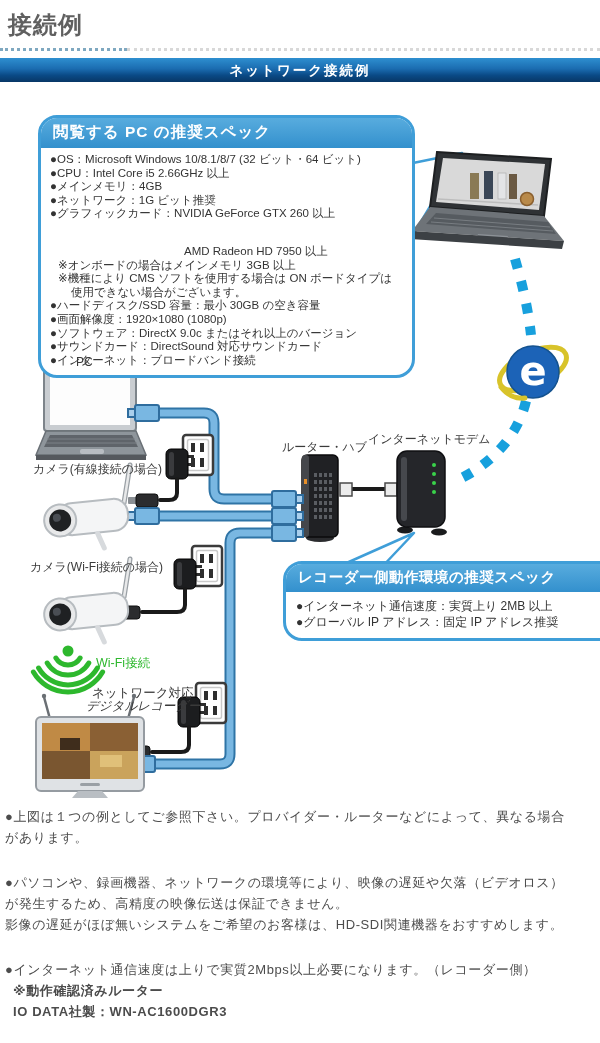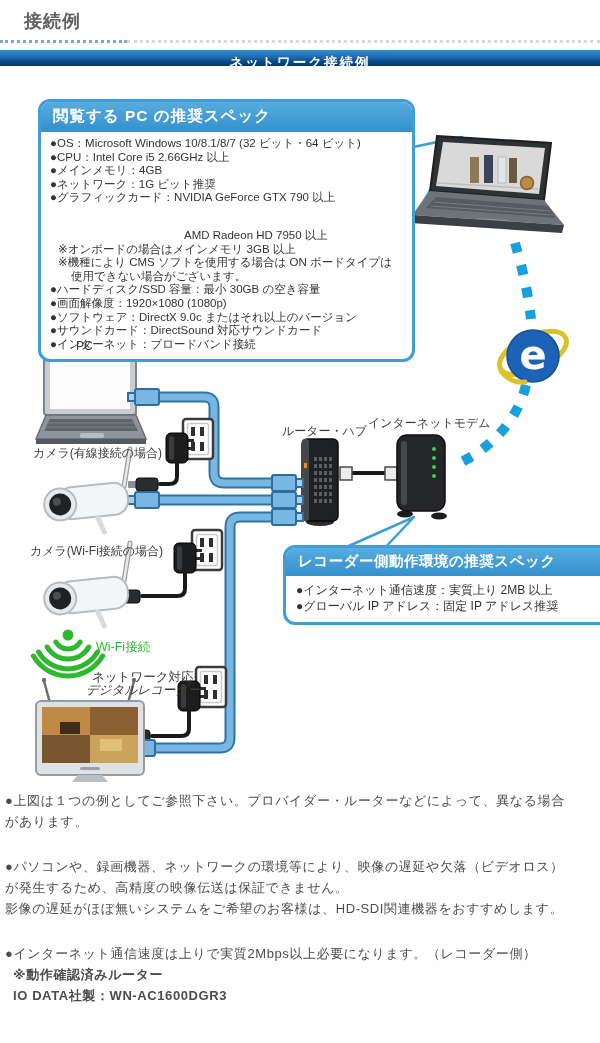--- a/index.html
+++ b/index.html
@@ -1,25 +1,25 @@
 <!DOCTYPE html>
 <html><head>
 <meta charset="utf-8">
 <style>
   html,body{margin:0;padding:0;background:#fff;width:600px;font-family:"Liberation Sans","DejaVu Sans",sans-serif;}
   .page{width:600px;position:relative;}
-  .page-title{font-size:18px;font-weight:bold;color:#606060;padding:9px 0 7px 24px;letter-spacing:1px;}
+  .page-title{font-size:24px;font-weight:bold;color:#606060;padding:9px 0 7px 8px;letter-spacing:1px;}
   .dotted-rule{position:relative;height:4px;width:600px;}
   .dotted-rule .seg-dark{position:absolute;left:0;top:0;width:127px;border-top:3px dotted #7fa8c0;}
   .dotted-rule .seg-light{position:absolute;left:127px;top:0;width:473px;border-top:3px dotted #d8d8d8;}
-  .banner{margin-top:6px;height:16px;line-height:26px;text-align:center;color:#fff;font-size:13.5px;font-weight:bold;letter-spacing:2px;
+  .banner{margin-top:6px;height:24px;line-height:26px;text-align:center;color:#fff;font-size:13.5px;font-weight:bold;letter-spacing:2px;
     background:linear-gradient(180deg,#2e8fd0 0%,#1b6cb0 45%,#0a4a86 72%,#083766 100%);}
   .diagram{position:relative;width:600px;height:716px;}
   .diagram svg.illustration{position:absolute;left:0;top:0;}
-  .callout{position:absolute;background:#fff;border:3px solid #3f9ed8;border-radius:12px;overflow:hidden;box-sizing:border-box;}
+  .callout{position:absolute;background:#fff;border:3px solid #3f9ed8;border-radius:19px;overflow:hidden;box-sizing:border-box;}
   .callout .c-title{background:linear-gradient(180deg,#58acde,#3390cd);color:#fff;font-weight:bold;padding:4px 12px 5px 12px;}
   .pc-box{left:38px;top:33px;width:377px;}
   .pc-box .c-title{font-size:15.5px;letter-spacing:1px;}
   .pc-box .c-body{padding:5px 22px 8px 9px;font-size:11.5px;line-height:13.6px;color:#333;white-space:nowrap;}
   .pc-box .c-body .ind-amd{padding-left:134px;margin-top:24px;}
   .pc-box .c-body .tick{padding-left:8px;}
   .pc-box .c-body .ind2{padding-left:21px;}
   .rec-box{left:283px;top:479px;width:342px;}
   .rec-box .c-title{font-size:14.5px;letter-spacing:0.5px;}
   .rec-box .c-body{padding:6px 10px 8px 10px;font-size:12px;line-height:16px;color:#333;white-space:nowrap;}
@@ -269,21 +269,21 @@
       </g>
     </svg>
 
     <div class="callout pc-box">
       <div class="c-title">閲覧する PC の推奨スペック</div>
       <div class="c-body">
         <div class="l">●OS：Microsoft Windows 10/8.1/8/7 (32 ビット・64 ビット)</div>
         <div class="l">●CPU：Intel Core i5 2.66GHz 以上</div>
         <div class="l">●メインメモリ：4GB</div>
         <div class="l">●ネットワーク：1G ビット推奨</div>
-        <div class="l">●グラフィックカード：NVIDIA GeForce GTX 790 以上</div>
+        <div class="l">●グラフィックカード：NVIDIA GeForce GTX 260 以上</div>
         <div class="l ind-amd">AMD Radeon HD 7950 以上</div>
         <div class="l tick">※オンボードの場合はメインメモリ 3GB 以上</div>
         <div class="l tick">※機種により CMS ソフトを使用する場合は ON ボードタイプは</div>
         <div class="l ind2">使用できない場合がございます。</div>
         <div class="l">●ハードディスク/SSD 容量：最小 30GB の空き容量</div>
         <div class="l">●画面解像度：1920×1080 (1080p)</div>
         <div class="l">●ソフトウェア：DirectX 9.0c またはそれ以上のバージョン</div>
         <div class="l">●サウンドカード：DirectSound 対応サウンドカード</div>
         <div class="l">●インターネット：ブロードバンド接続</div>
       </div>

